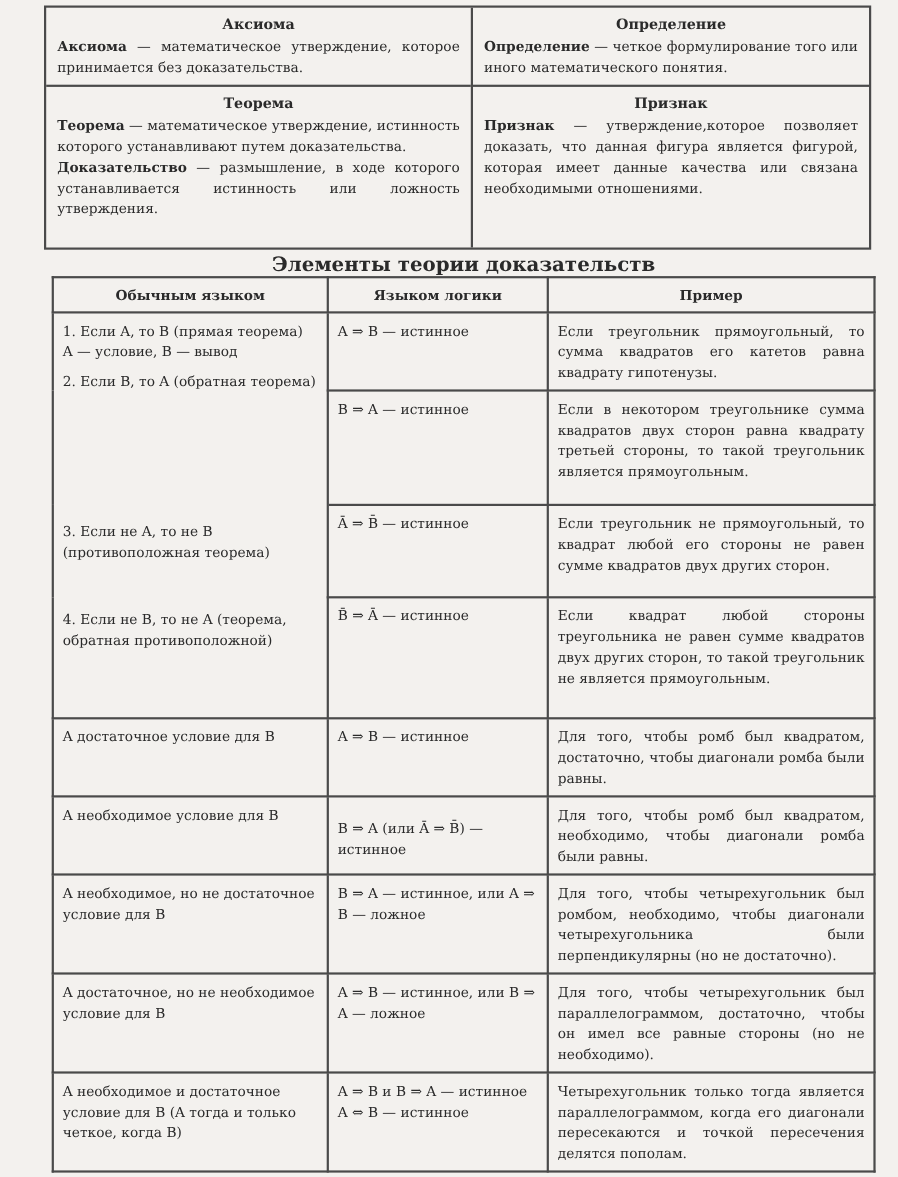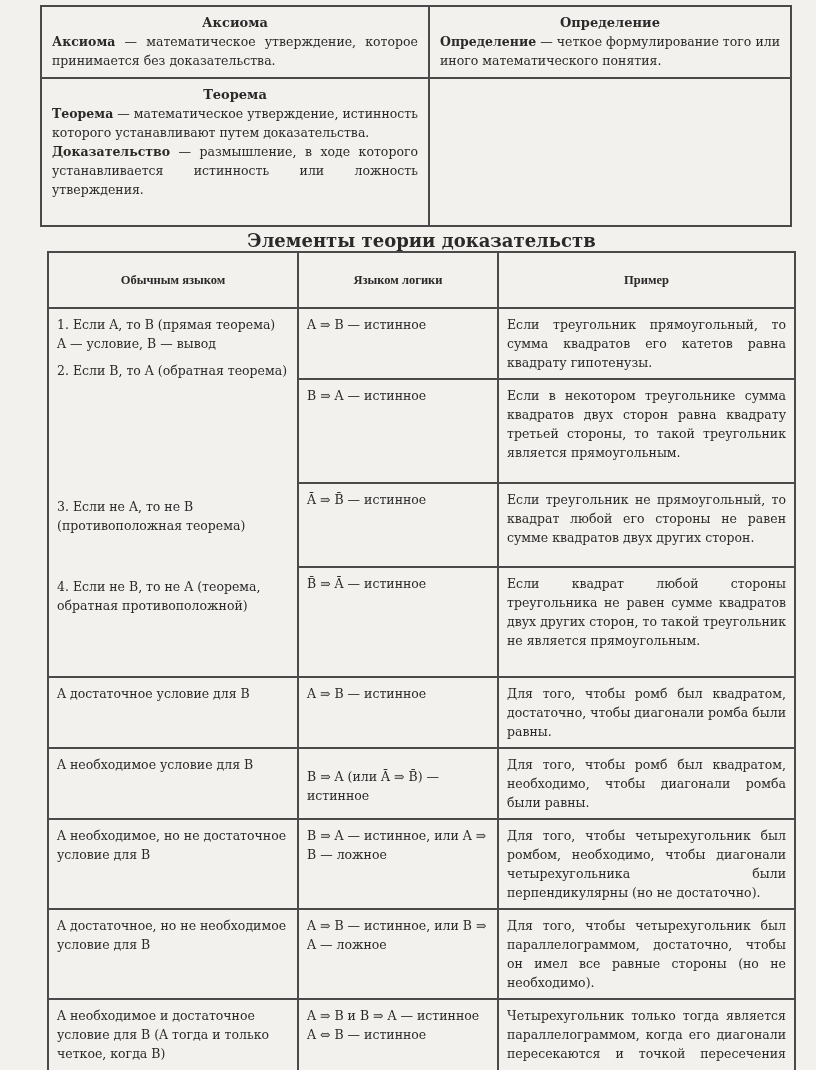--- a/index.html
+++ b/index.html
@@ -27,21 +27,21 @@
     position: absolute; left: 47px; top: 230px; width: 749px;
     text-align: center; font-weight: bold; font-size: 18px;
   }
   table.main {
     position: absolute; left: 47px; top: 251px; width: 749px;
     border-collapse: collapse; font-size: 12.5px; line-height: 19px;
   }
   table.main th, table.main td {
     border: 2px solid #4a4a4a; vertical-align: top; padding: 6px 8px;
   }
-  table.main th { font-weight: bold; height: 30px; vertical-align: middle; padding: 12px 8px; font-family: Liberation Serif, serif; }
+  table.main th { font-weight: bold; height: 30px; vertical-align: middle; padding: 0 8px; }
   table.main td.ex { text-align: justify; }
   .c1 { width: 232px; } .c2 { width: 182px; } .c3 { width: auto; }
   .cell-pad { height: 8px; }
 </style>
 </head>
 <body>
 
 <div class="top-box">
   <div class="top-col left">
     <div class="top-cell first">
@@ -51,20 +51,24 @@
     <div class="top-cell">
       <div class="title">Теорема</div>
       <p><b>Теорема</b><span> — математическое утверждение, истинность которого устанавливают путем доказательства.</span></p>
       <p><b>Доказательство</b><span> — размышление, в ходе которого устанавливается истинность или ложность утверждения.</span></p>
     </div>
   </div>
   <div class="top-col">
     <div class="top-cell first">
       <div class="title">Определение</div>
       <p><b>Определение</b><span> — четкое формулирование того или иного математического понятия.</span></p>
+    </div>
+    <div class="top-cell">
+      <div class="title">Признак</div>
+      <p><b>Признак</b><span> — утверждение,которое позволяет доказать, что данная фигура является фигурой, которая имеет данные качества или связана необходимыми отношениями.</span></p>
     </div>
   </div>
 </div>
 
 <div class="section-title">Элементы теории доказательств</div>
 
 <table class="main">
   <thead>
     <tr>
       <th class="c1">Обычным языком</th>

